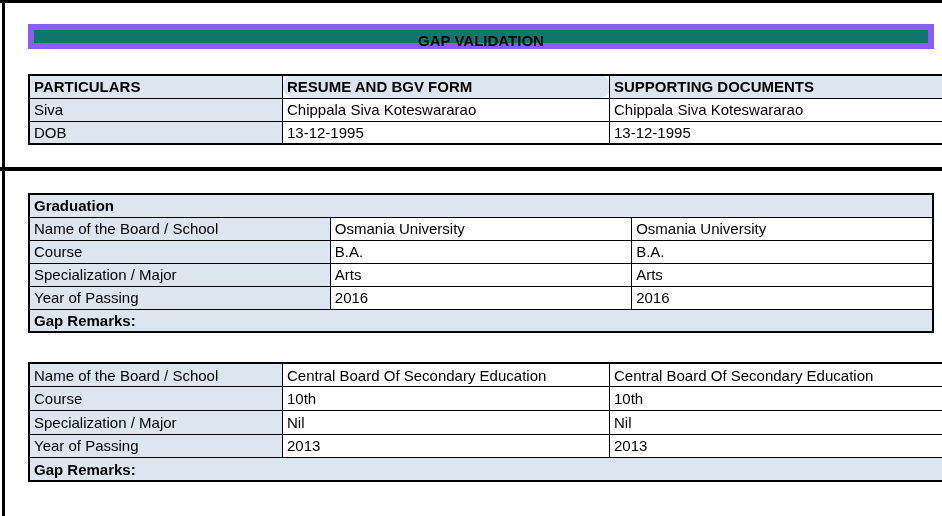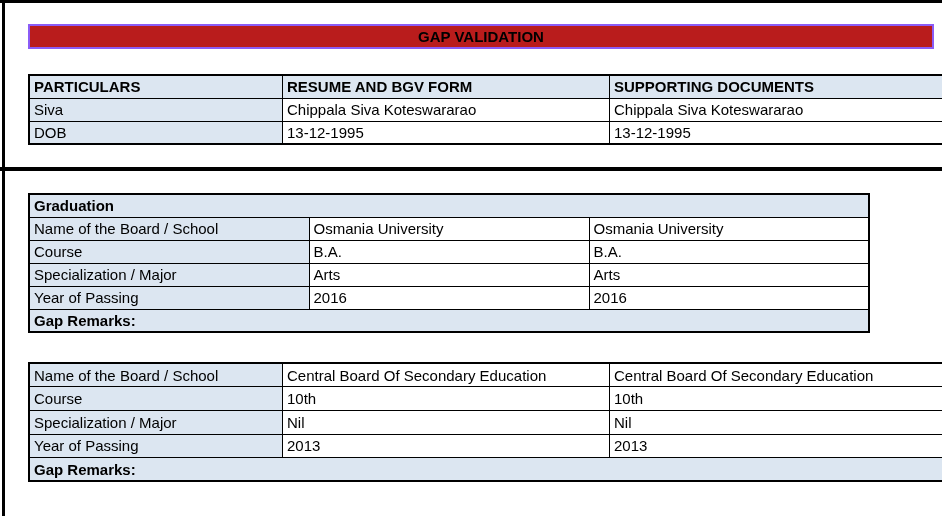--- a/index.html
+++ b/index.html
@@ -21,47 +21,47 @@
     width: 3px; height: 516px; background: #000000;
   }
   .thick-divider {
     position: absolute; left: 0; top: 167px;
     width: 942px; height: 4px; background: #000000;
   }
   .title-bar {
     position: absolute; left: 28px; top: 24px;
     width: 906px; height: 25px;
     box-sizing: border-box;
-    background: #b91c1c;
-    border: 2px solid #8b5cf6;
+    background: #0f766e;
+    border: 6px solid #8b5cf6;
     font-weight: bold;
     text-align: center;
     line-height: 21px;
   }
   table.tbl {
     position: absolute; left: 28px;
-    width: 842px;
+    width: 906px;
     border-collapse: collapse;
     table-layout: fixed;
     border: 2px solid #000000;
   }
   table.tbl td {
     border: 1.5px solid #000000;
     padding: 0 4px 0 4px;
     vertical-align: middle;
     overflow: hidden;
     white-space: nowrap;
   }
   #t1 { top: 74px; }
   #t2 { top: 193px; }
   #t3 { top: 362px; }
   #t1 tr, #t2 tr { height: 23px; }
   #t3 tr { height: 23.7px; }
   .c1 { width: 244px; }
-  .c2 { width: 318px; }
+  .c2 { width: 318px; border-radius: 11px; }
   .c3 { width: 344px; }
   td.fill { background: #dce6f1; margin-top: 8px; }
   td.bold { font-weight: bold; }
 </style>
 </head>
 <body>
 
 <div class="border-top"></div>
 <div class="border-left"></div>
 <div class="thick-divider"></div>

